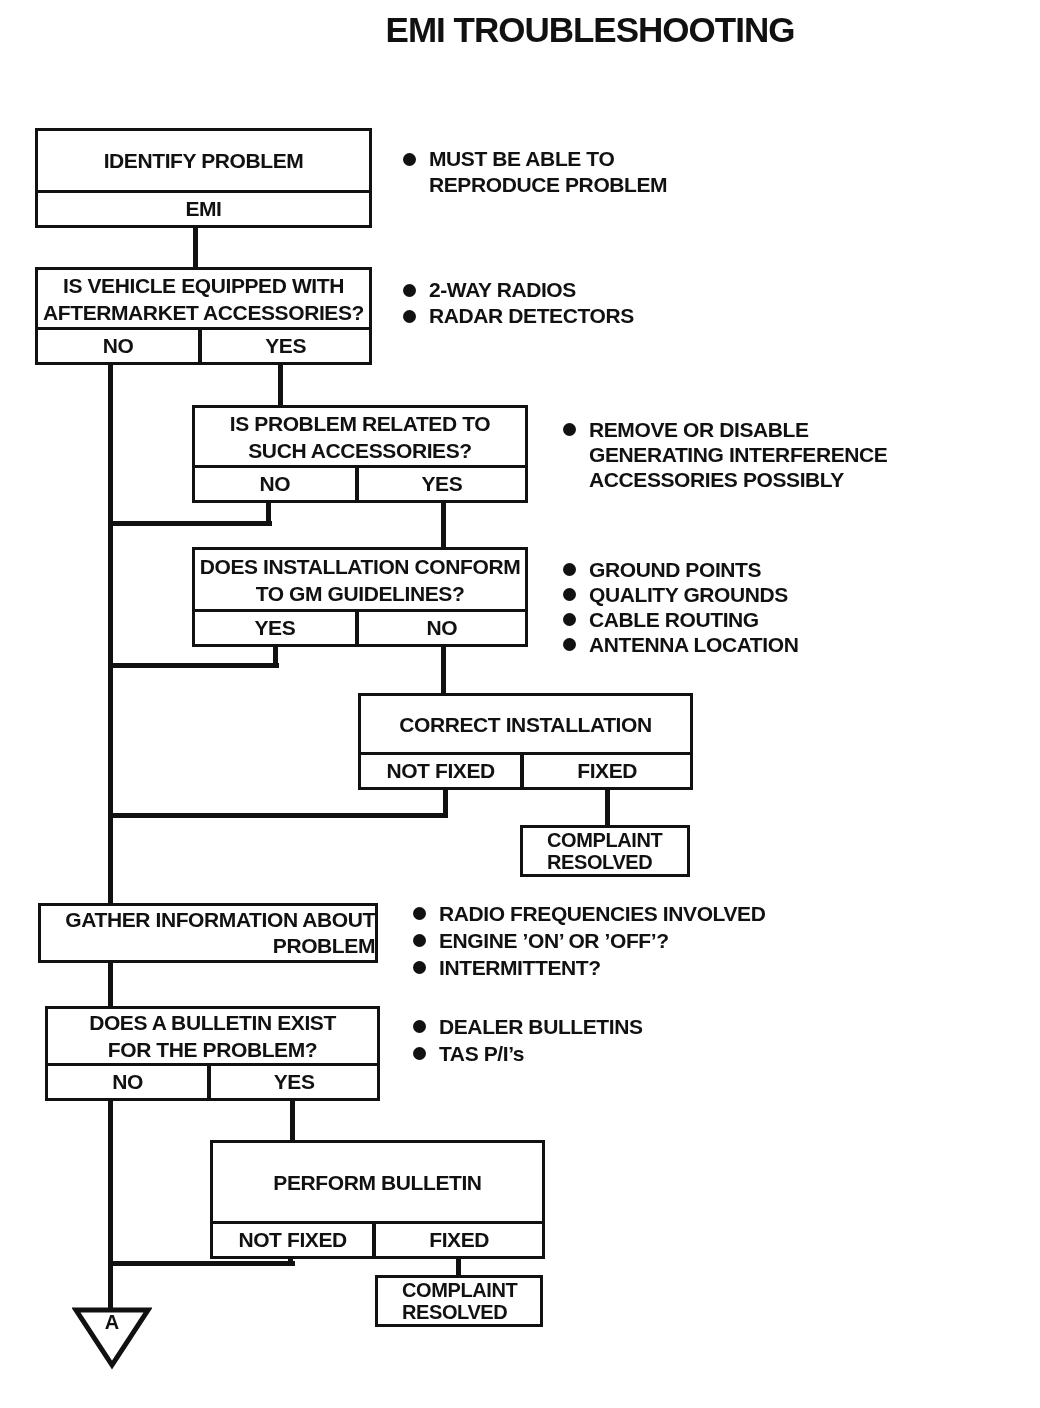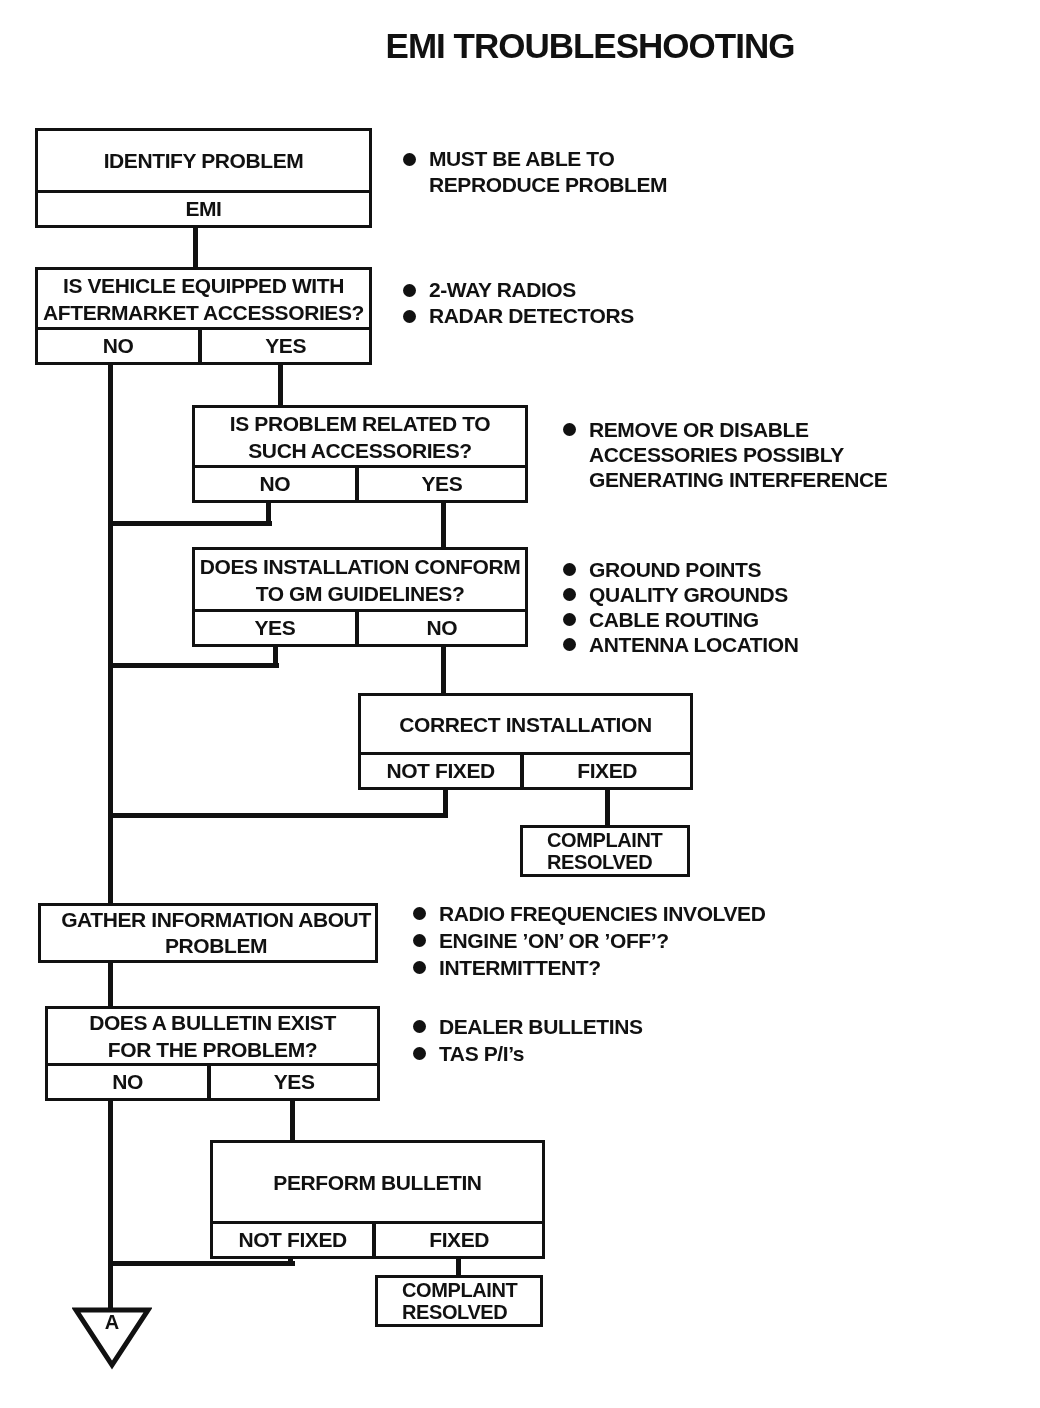--- a/index.html
+++ b/index.html
@@ -1,34 +1,34 @@
 <!DOCTYPE html>
 <html style="--ink: #111111; --paper: #ffffff;"><head>
 <meta charset="utf-8">
 <style>
   html,body{margin:0;padding:0;background:#ffffff;}
   .canvas{
     position:relative;width:1040px;height:1408px;background:var(--paper,#fff);
     font-family:"Liberation Sans",sans-serif;color:var(--ink,#111);overflow:hidden;
   }
   .title{
-    position:absolute;left:300px;top:26px;width:580px;margin:0;text-align:center;
+    position:absolute;left:300px;top:10px;width:580px;margin:0;text-align:center;
     font-size:35px;font-weight:700;letter-spacing:-1px;
   }
   .vline,.hline{position:absolute;background:var(--ink,#111);}
   .box{
     position:absolute;box-sizing:border-box;border:3px solid var(--ink,#111);
     background:var(--paper,#fff);display:flex;flex-direction:column;
   }
   .q{
     flex:1;display:flex;flex-direction:column;justify-content:center;align-items:center;
     text-align:center;font-weight:700;font-size:21px;line-height:27px;letter-spacing:-0.4px;
   }
   .q span{display:block;}
-  .box.la .q{align-items:center;text-align:left;padding-left:16px;}
+  .box.la .q{align-items:flex-end;text-align:left;padding-left:16px;}
   .box.cr .q{align-items:flex-start;text-align:left;padding-left:24px;font-size:20px;line-height:22px;}
   .sub{display:flex;flex:0 0 auto;height:32px;border-top:3px solid var(--ink,#111);
     font-weight:700;font-size:21px;letter-spacing:-0.4px;}
   .sub .cell{flex:1 1 49%;display:flex;align-items:center;justify-content:center;}
   .sub .cell.r{flex-basis:51%;border-left:4px solid var(--ink,#111);}
   .sub .cell.full{flex-basis:100%;}
   .note{position:absolute;font-weight:700;font-size:21px;letter-spacing:-0.4px;}
   .note .note-row{display:flex;align-items:center;}
   .lh25 .note-row{height:25px;}
   .lh26 .note-row{height:26px;text-align:center;}
@@ -182,25 +182,25 @@
       </div>
   </div>
 
   <div class="note lh25" style="left:563px;top:417px;">
     <div class="note-row">
         <span class="dot"></span>
         <span>REMOVE OR DISABLE</span>
       </div>
     <div class="note-row">
         <span class="dot sp"></span>
+        <span>GENERATING INTERFERENCE</span>
+      </div>
+    <div class="note-row">
+        <span class="dot sp"></span>
         <span>ACCESSORIES POSSIBLY</span>
-      </div>
-    <div class="note-row">
-        <span class="dot sp"></span>
-        <span>GENERATING INTERFERENCE</span>
       </div>
   </div>
 
   <div class="note lh25" style="left:563px;top:557px;">
     <div class="note-row">
         <span class="dot"></span>
         <span>GROUND POINTS</span>
       </div>
     <div class="note-row">
         <span class="dot"></span>

